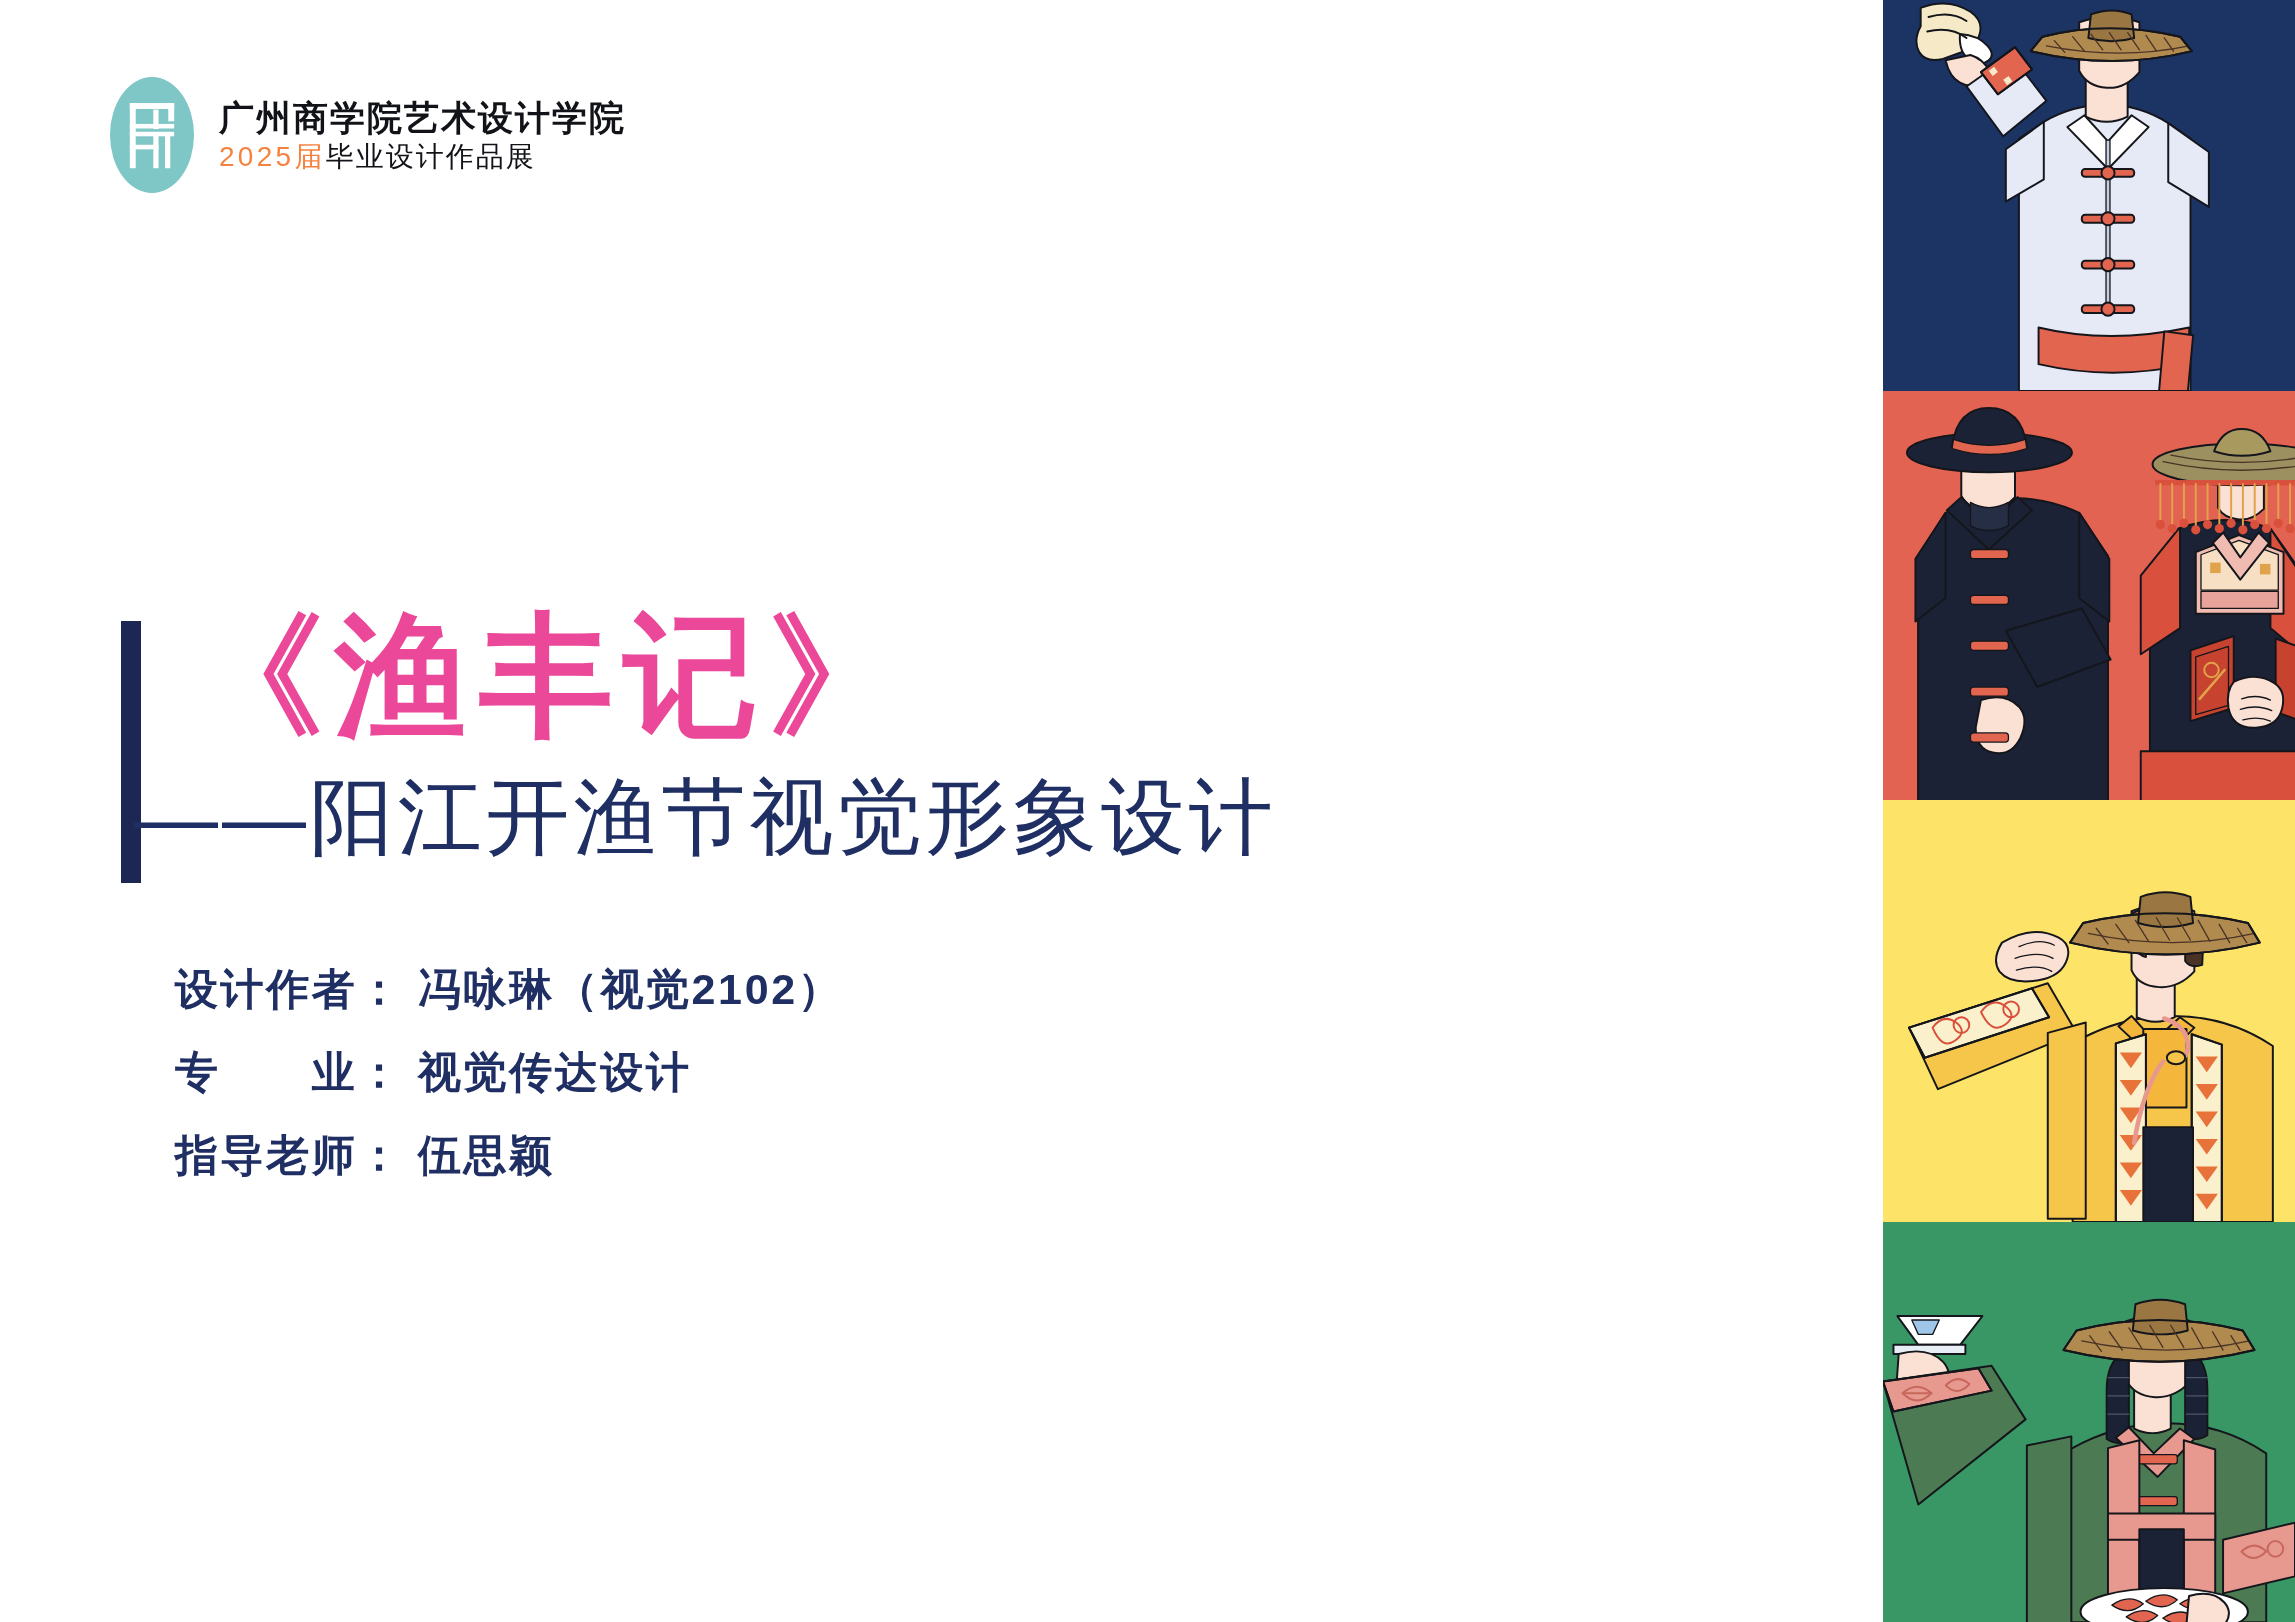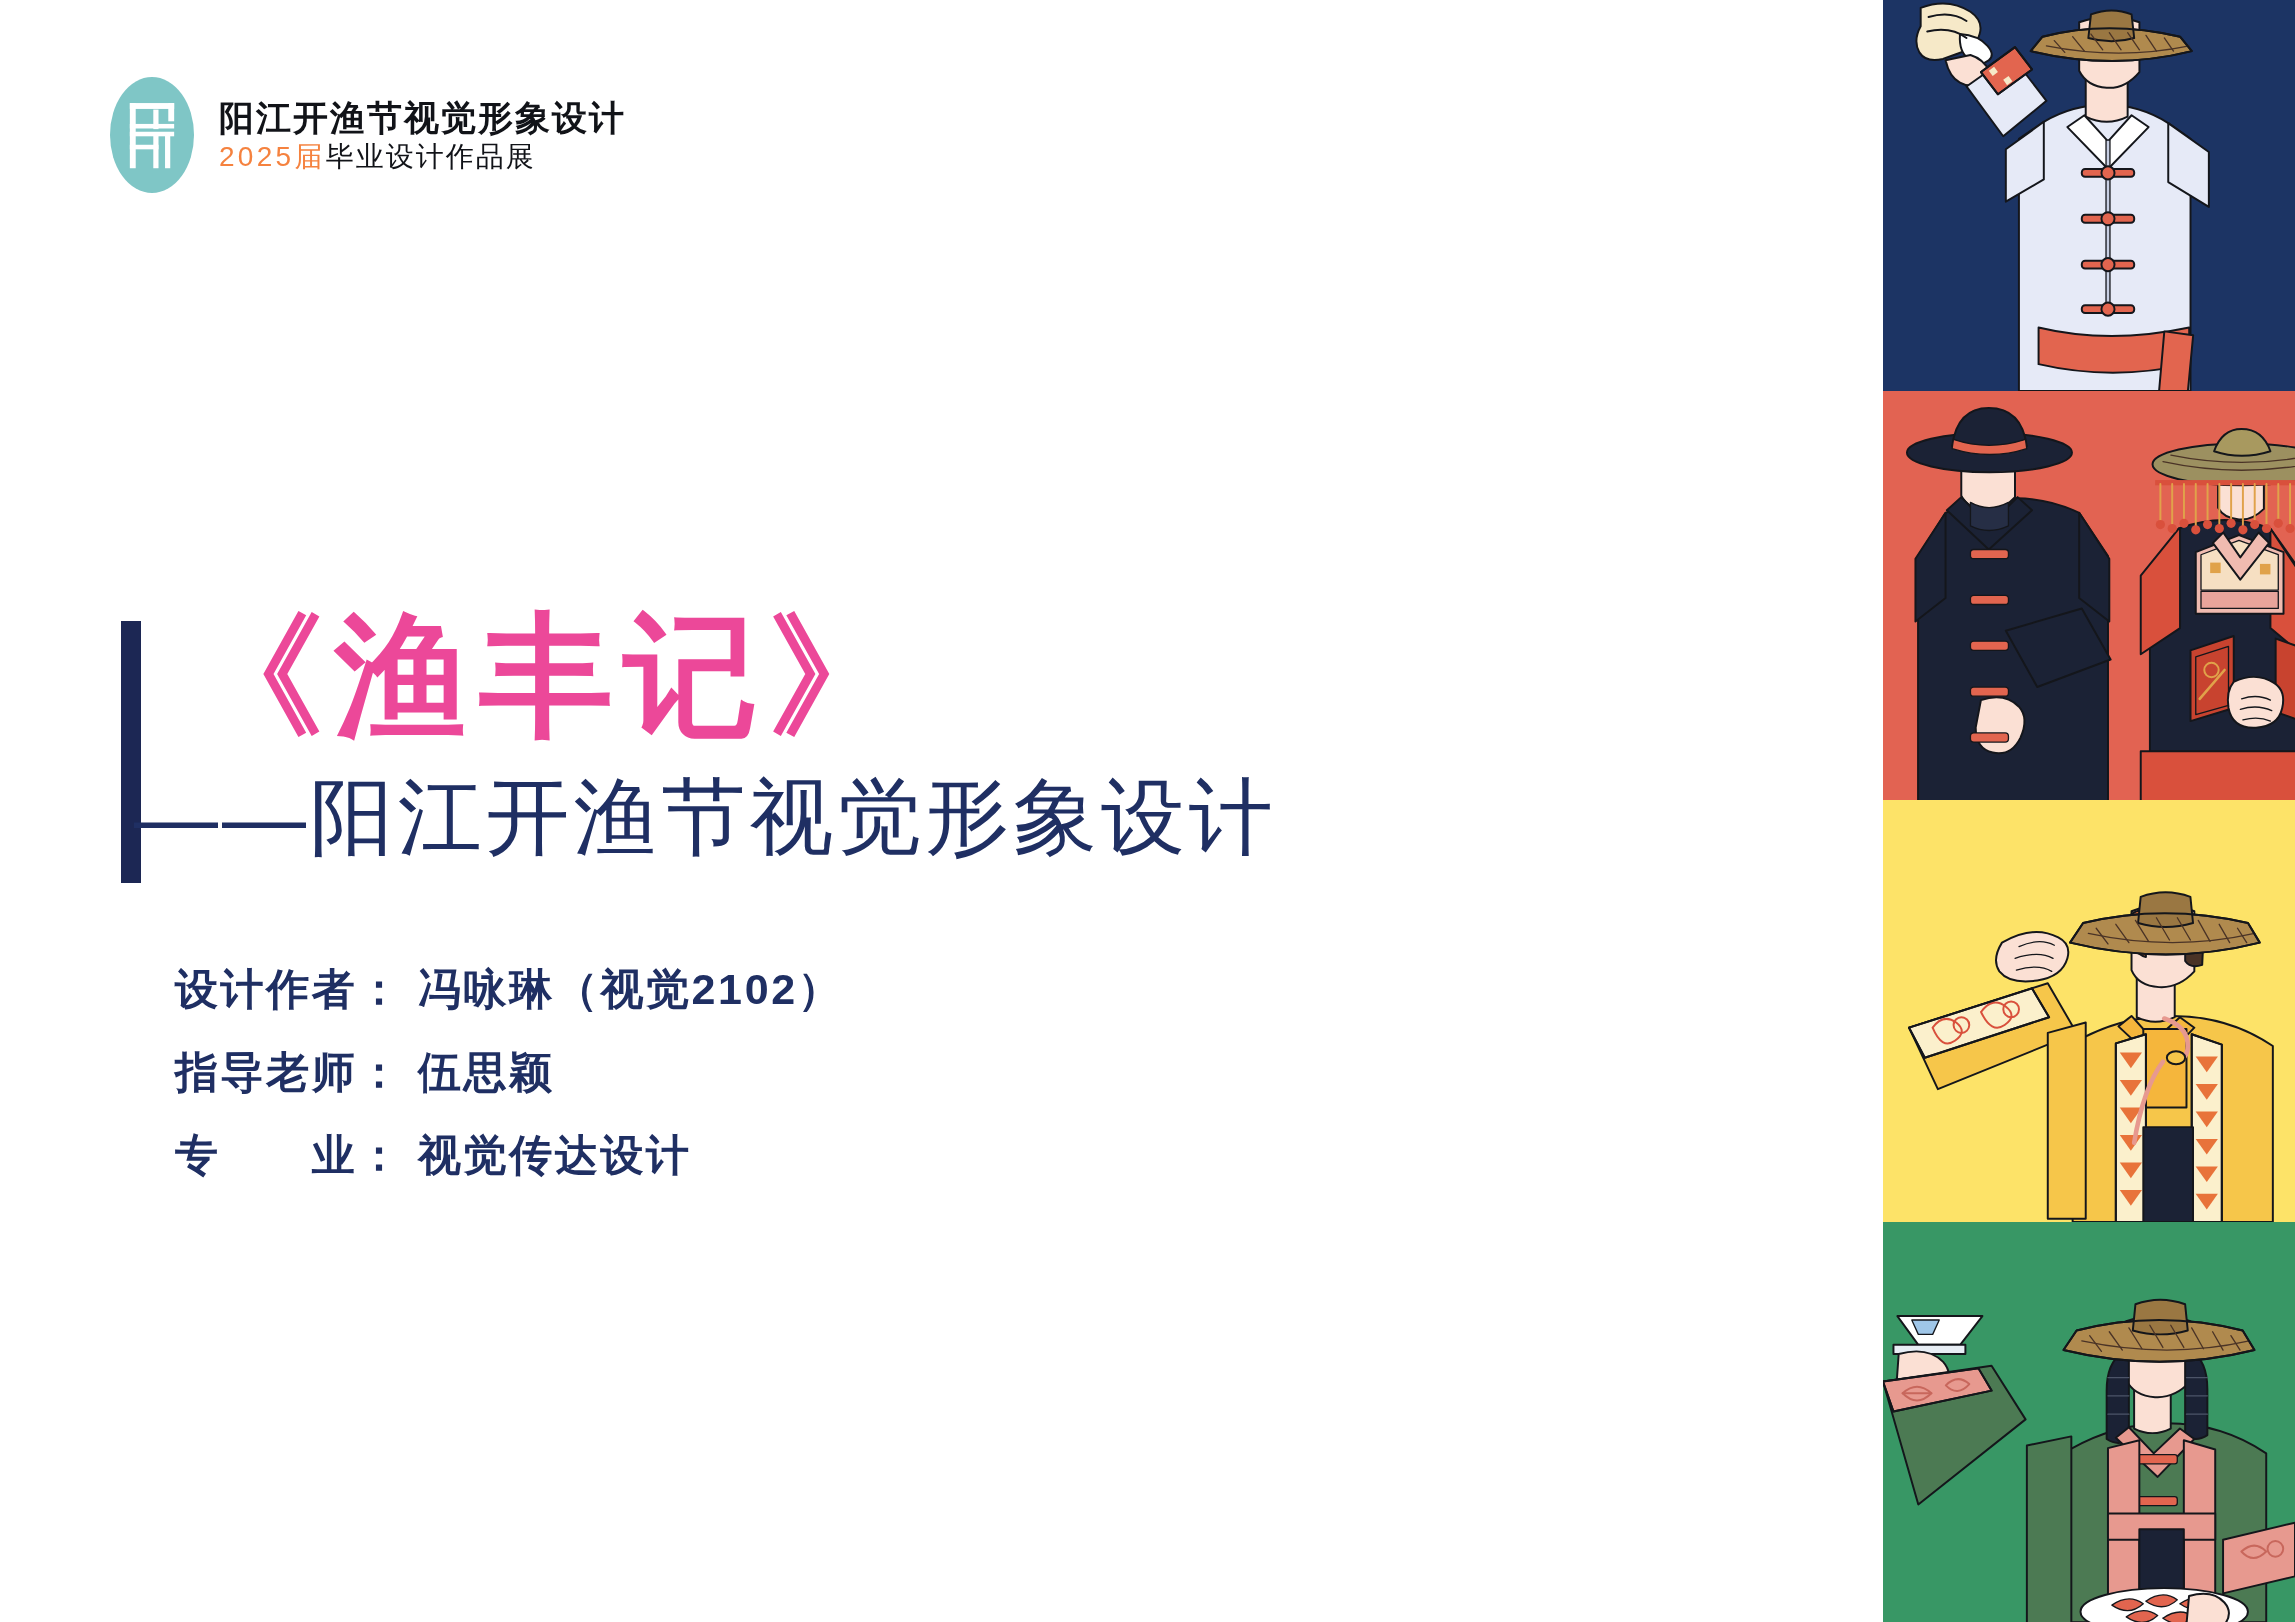--- a/index.html
+++ b/index.html
@@ -111,43 +111,43 @@
           <rect x="30" y="72" width="68" height="7"></rect>
           <rect x="30" y="84" width="68" height="7"></rect>
           <rect x="66" y="50" width="8" height="30"></rect>
           <rect x="66" y="90" width="8" height="50"></rect>
           <rect x="30" y="104" width="44" height="7"></rect>
           <rect x="84" y="90" width="8" height="50"></rect>
         </g>
       </svg>
     </div>
     <div class="brand-text">
-      <div class="brand-line1">阳江开渔节视觉形象设计</div>
+      <div class="brand-line1">广州商学院艺术设计学院</div>
       <div class="brand-line2"><span class="brand-year">2025届</span><span>毕业设计作品展</span></div>
     </div>
   </div>
 
   <div class="title-block">
     <div class="title-rule"></div>
     <div class="title-main">《渔丰记》</div>
     <div class="title-sub">——阳江开渔节视觉形象设计</div>
   </div>
 
   <div class="credits">
     <div class="credit-row">
       <span class="credit-label">设计作者：</span>
       <span class="credit-value">冯咏琳（视觉2102）</span>
     </div>
     <div class="credit-row">
+      <span class="credit-label">专　　业：</span>
+      <span class="credit-value">视觉传达设计</span>
+    </div>
+    <div class="credit-row">
       <span class="credit-label">指导老师：</span>
       <span class="credit-value">伍思颖</span>
-    </div>
-    <div class="credit-row">
-      <span class="credit-label">专　　业：</span>
-      <span class="credit-value">视觉传达设计</span>
     </div>
   </div>
 
   <div class="illus-strip">
 
     <div class="illus-panel" id="panel-1">
       <svg viewBox="0 0 630 597" preserveAspectRatio="xMidYMid slice" aria-hidden="true">
         <rect width="630" height="597" fill="#1C3464"></rect>
         <g stroke="#14161B" stroke-width="3" stroke-linejoin="round" stroke-linecap="round">
 

